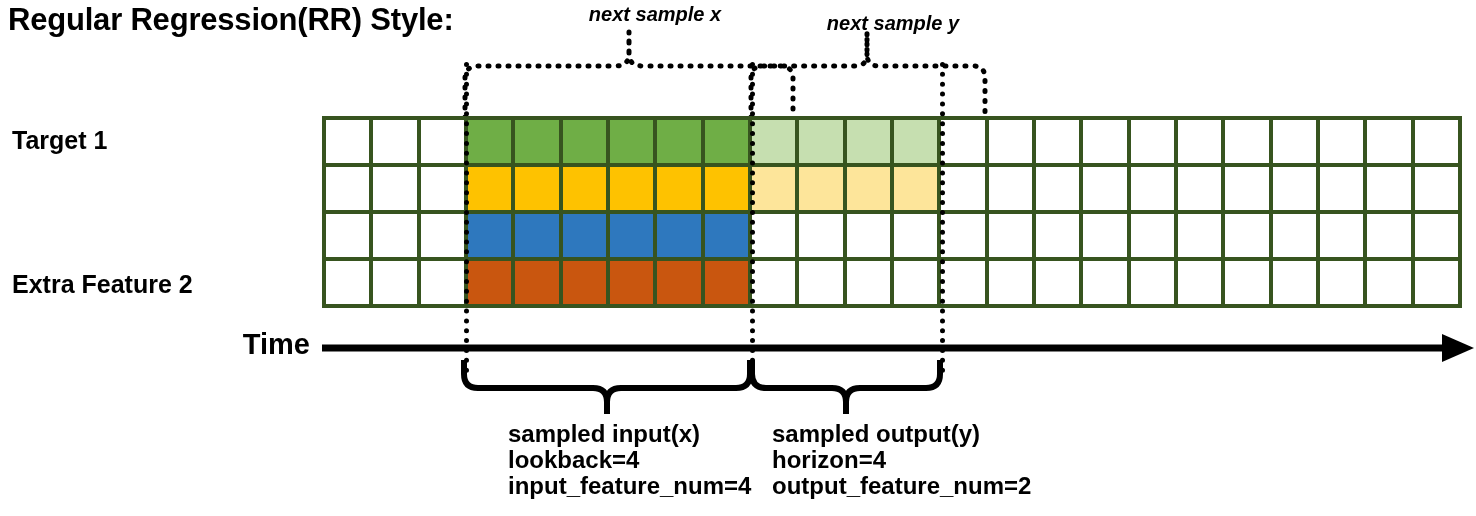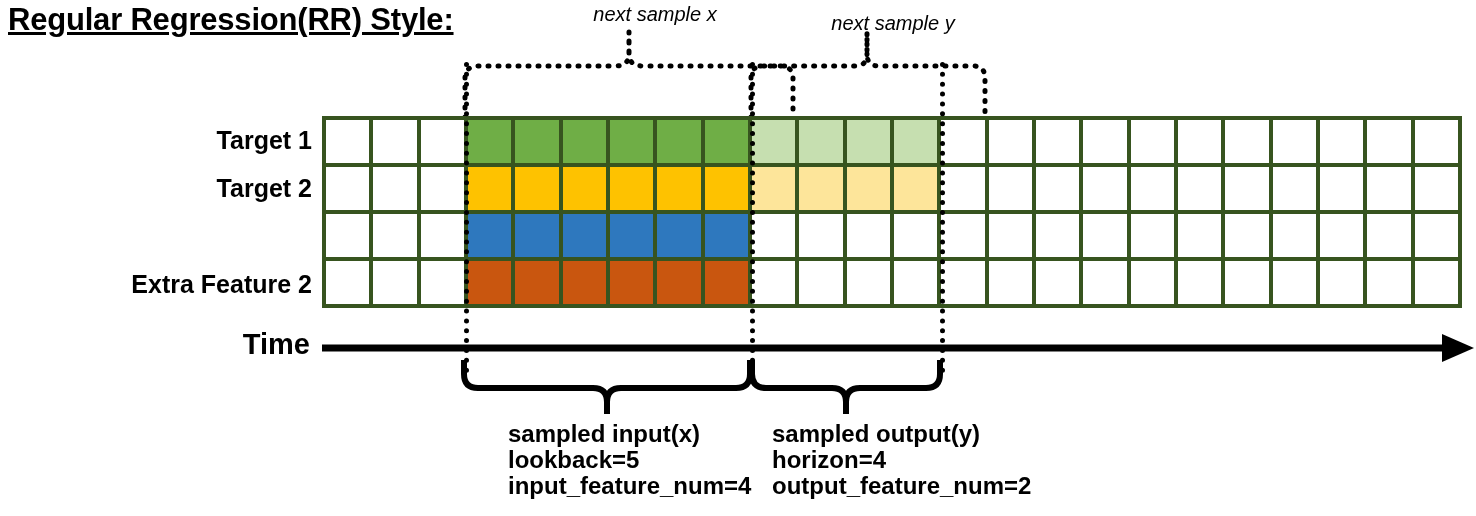--- a/index.html
+++ b/index.html
@@ -18,42 +18,41 @@
   
   #title {
     position: absolute;
     left: 8px;
     top: 2px;
     font-size: 31px;
     font-weight: bold;
     color: #000000;
     letter-spacing: -0.2px;
     white-space: nowrap;
-    text-decoration: underline;
   }
 
   
   .brace-label-top {
     position: absolute;
     font-size: 20px;
     font-style: italic;
-    font-weight: normal;
+    font-weight: bold;
     color: #000000;
     white-space: nowrap;
     text-align: center;
   }
   #label-next-sample-x { left: 512px; top: 3px; width: 286px; }
   #label-next-sample-y { left: 750px; top: 12px; width: 286px; }
 
   
   .row-label {
     position: absolute;
     right: 0;
     width: 300px;
-    text-align: right;
+    text-align: left;
     font-size: 25px;
     font-weight: bold;
     color: #000000;
     white-space: nowrap;
   }
   #row-labels {
     position: absolute;
     left: 10px;
     top: 116px;
     width: 302px;
@@ -154,21 +153,20 @@
            L 174 26 Q 174 38 188 38 L 324 38 Q 338 38 338 50 L 338 90" fill="none" stroke="#000000" stroke-width="5" stroke-dasharray="1 9" stroke-linecap="round"></path>
 </svg>
 
 <svg class="brace-top" style="left:743px; top:28px;" width="262" height="92" viewBox="0 0 262 92">
   <path d="M 8 90 L 8 50 Q 8 38 20 38 L 112 38 Q 124 38 124 26 L 124 4
            L 124 26 Q 124 38 136 38 L 230 38 Q 242 38 242 50 L 242 90" fill="none" stroke="#000000" stroke-width="5" stroke-dasharray="1 9" stroke-linecap="round"></path>
 </svg>
 
 <div id="row-labels">
   <div class="row-label row-label-0">Target 1</div>
-  <div class="row-label row-label-1">Target 2</div>
   <div class="row-label row-label-3">Extra Feature 2</div>
 </div>
 
 <div id="grid">
     <div class="cell "></div>
     <div class="cell "></div>
     <div class="cell "></div>
     <div class="cell c-green"></div>
     <div class="cell c-green"></div>
     <div class="cell c-green"></div>
@@ -278,20 +276,20 @@
 
   <path d="M 24 0 L 24 14 Q 24 28 38 28 L 153 28 Q 167 28 167 42 L 167 54
            L 167 42 Q 167 28 181 28 L 296 28 Q 310 28 310 14 L 310 0" fill="none" stroke="#000000" stroke-width="6" stroke-linecap="round"></path>
 
   <path d="M 312 0 L 312 14 Q 312 28 326 28 L 392 28 Q 406 28 406 42 L 406 54
            L 406 42 Q 406 28 420 28 L 486 28 Q 500 28 500 14 L 500 0" fill="none" stroke="#000000" stroke-width="6" stroke-linecap="round"></path>
 </svg>
 
 <div id="caption-input" class="caption">
   <div>sampled input(x)</div>
-  <div>lookback=5</div>
+  <div>lookback=4</div>
   <div>input_feature_num=4</div>
 </div>
 <div id="caption-output" class="caption">
   <div>sampled output(y)</div>
   <div>horizon=4</div>
   <div>output_feature_num=2</div>
 </div>
 
 </body></html>

